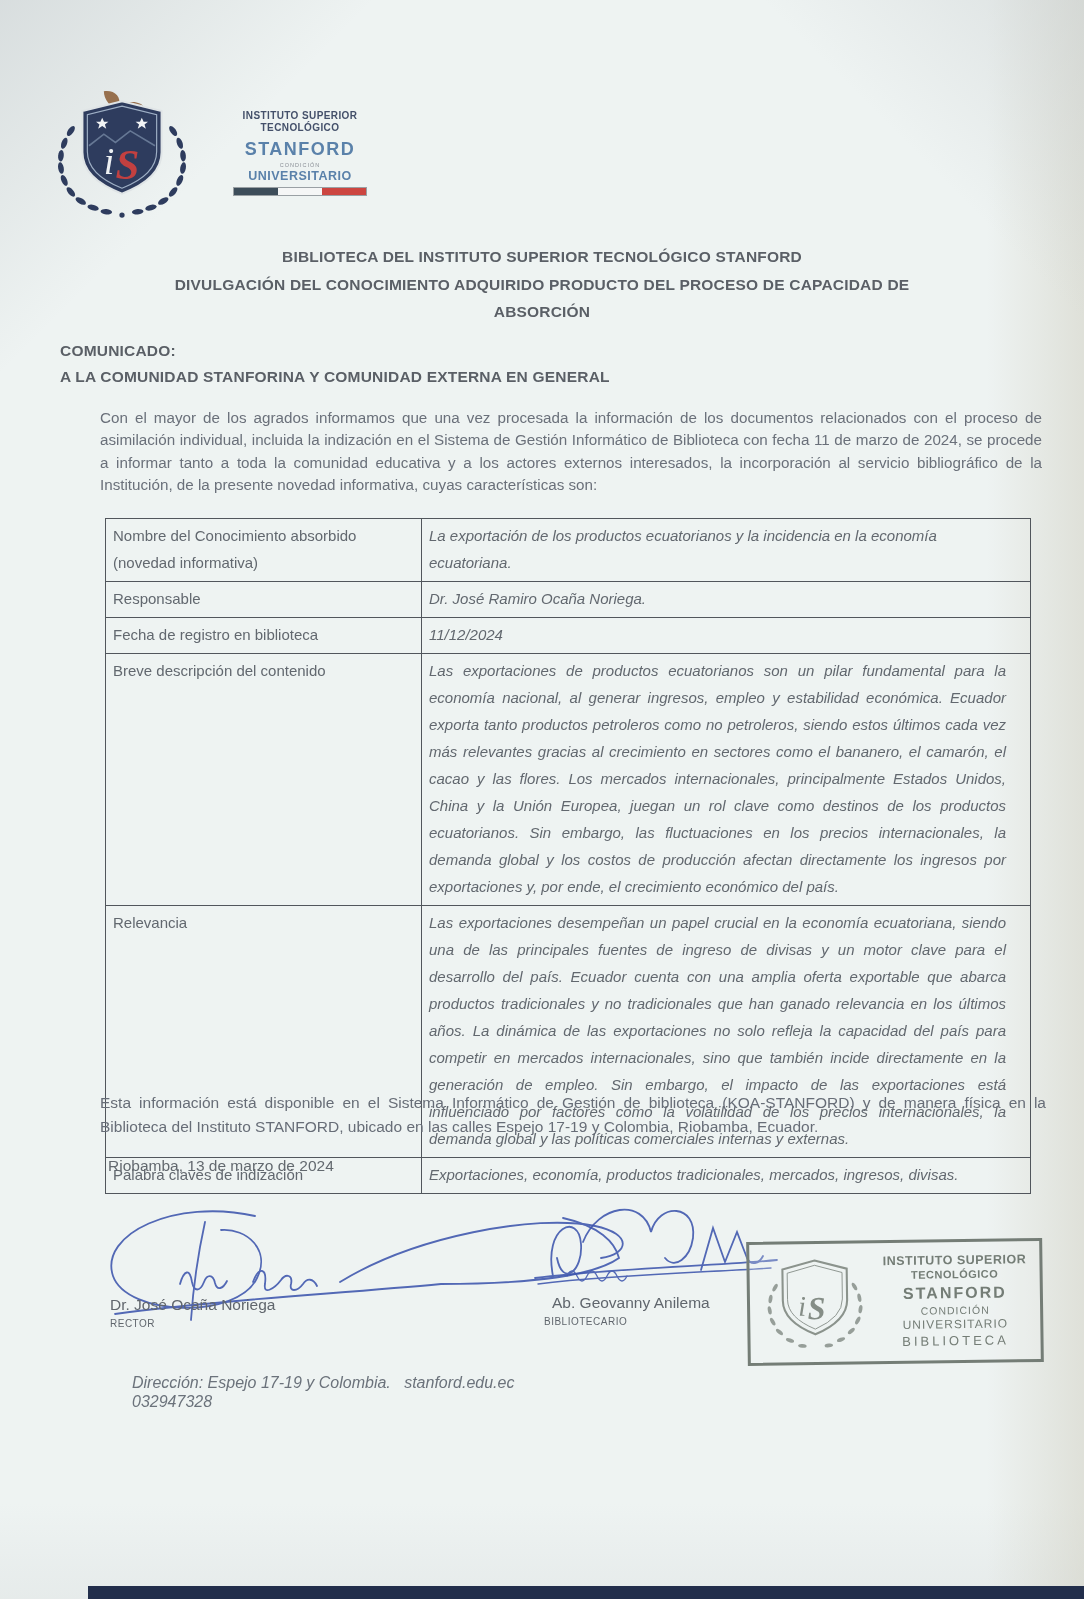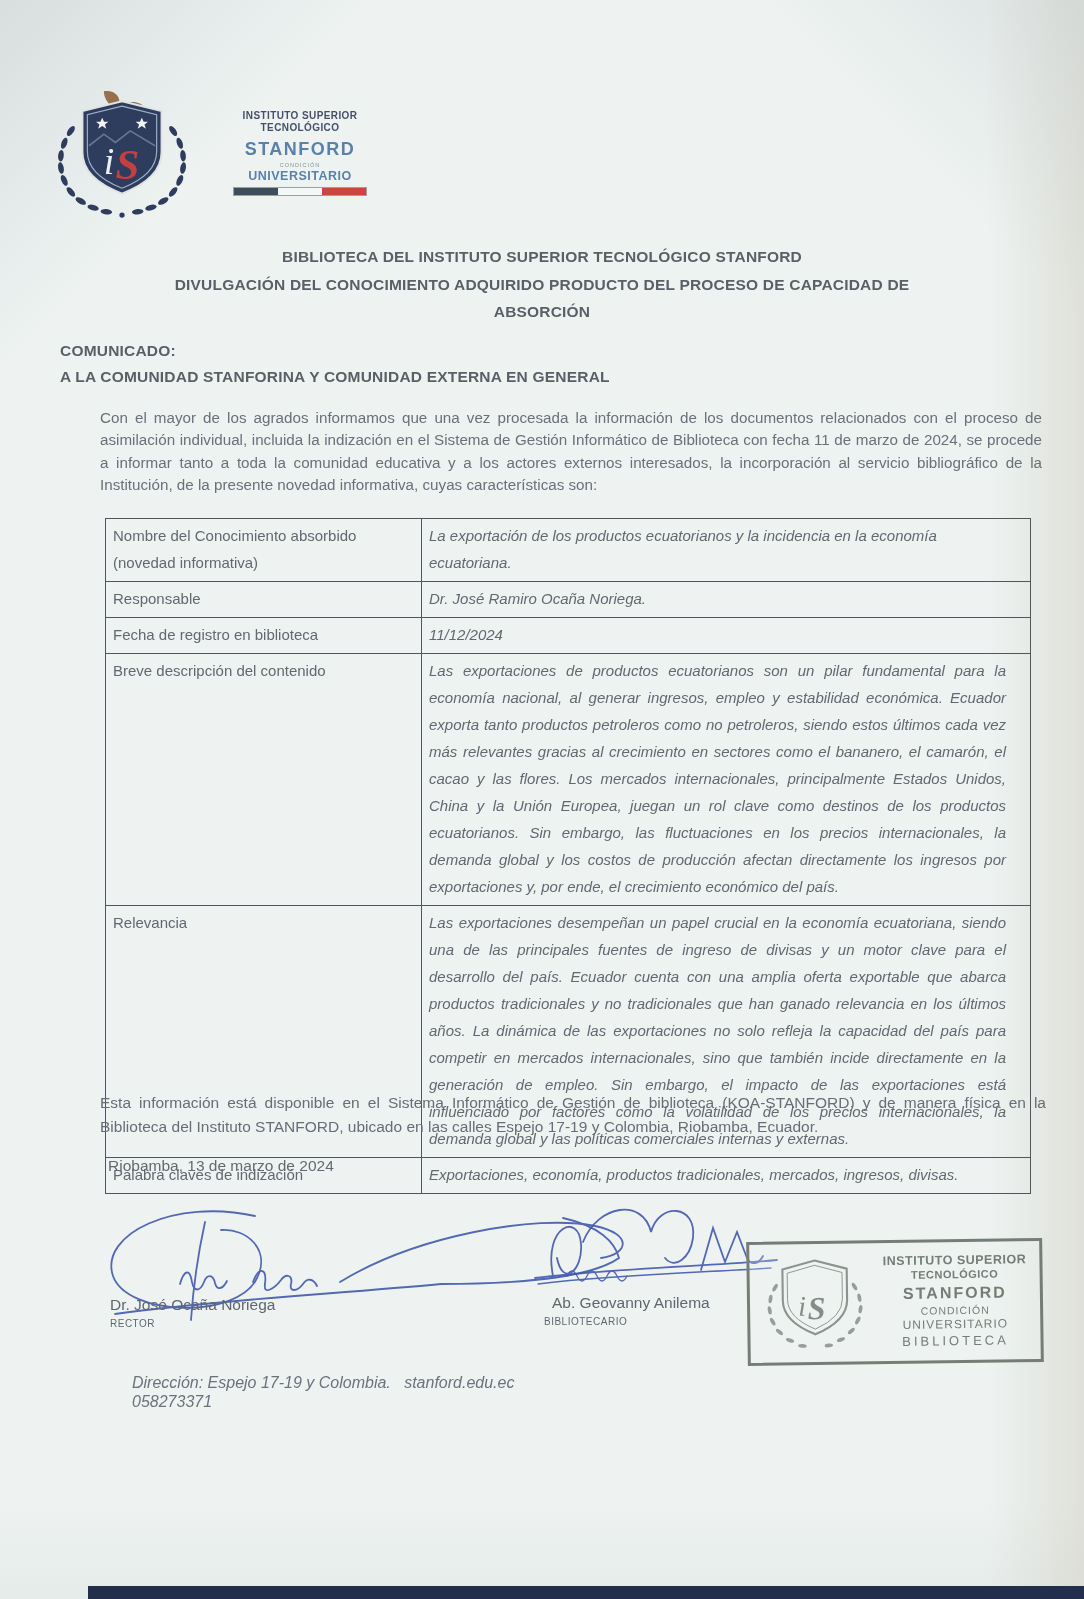--- a/index.html
+++ b/index.html
@@ -231,18 +231,18 @@
       <div class="st5">UNIVERSITARIO</div>
       <div class="st6">BIBLIOTECA</div>
     </div>
   </div>
 
   <div class="abs footer">
     <div>
       <span>Dirección: Espejo 17-19 y Colombia.</span>
       &nbsp;&nbsp;<span>stanford.edu.ec</span>
     </div>
-    <div>058273371</div>
+    <div>032947328</div>
   </div>
 
   <div class="abs bottom-bar"></div>
 
 </div>
 
 </body></html>

